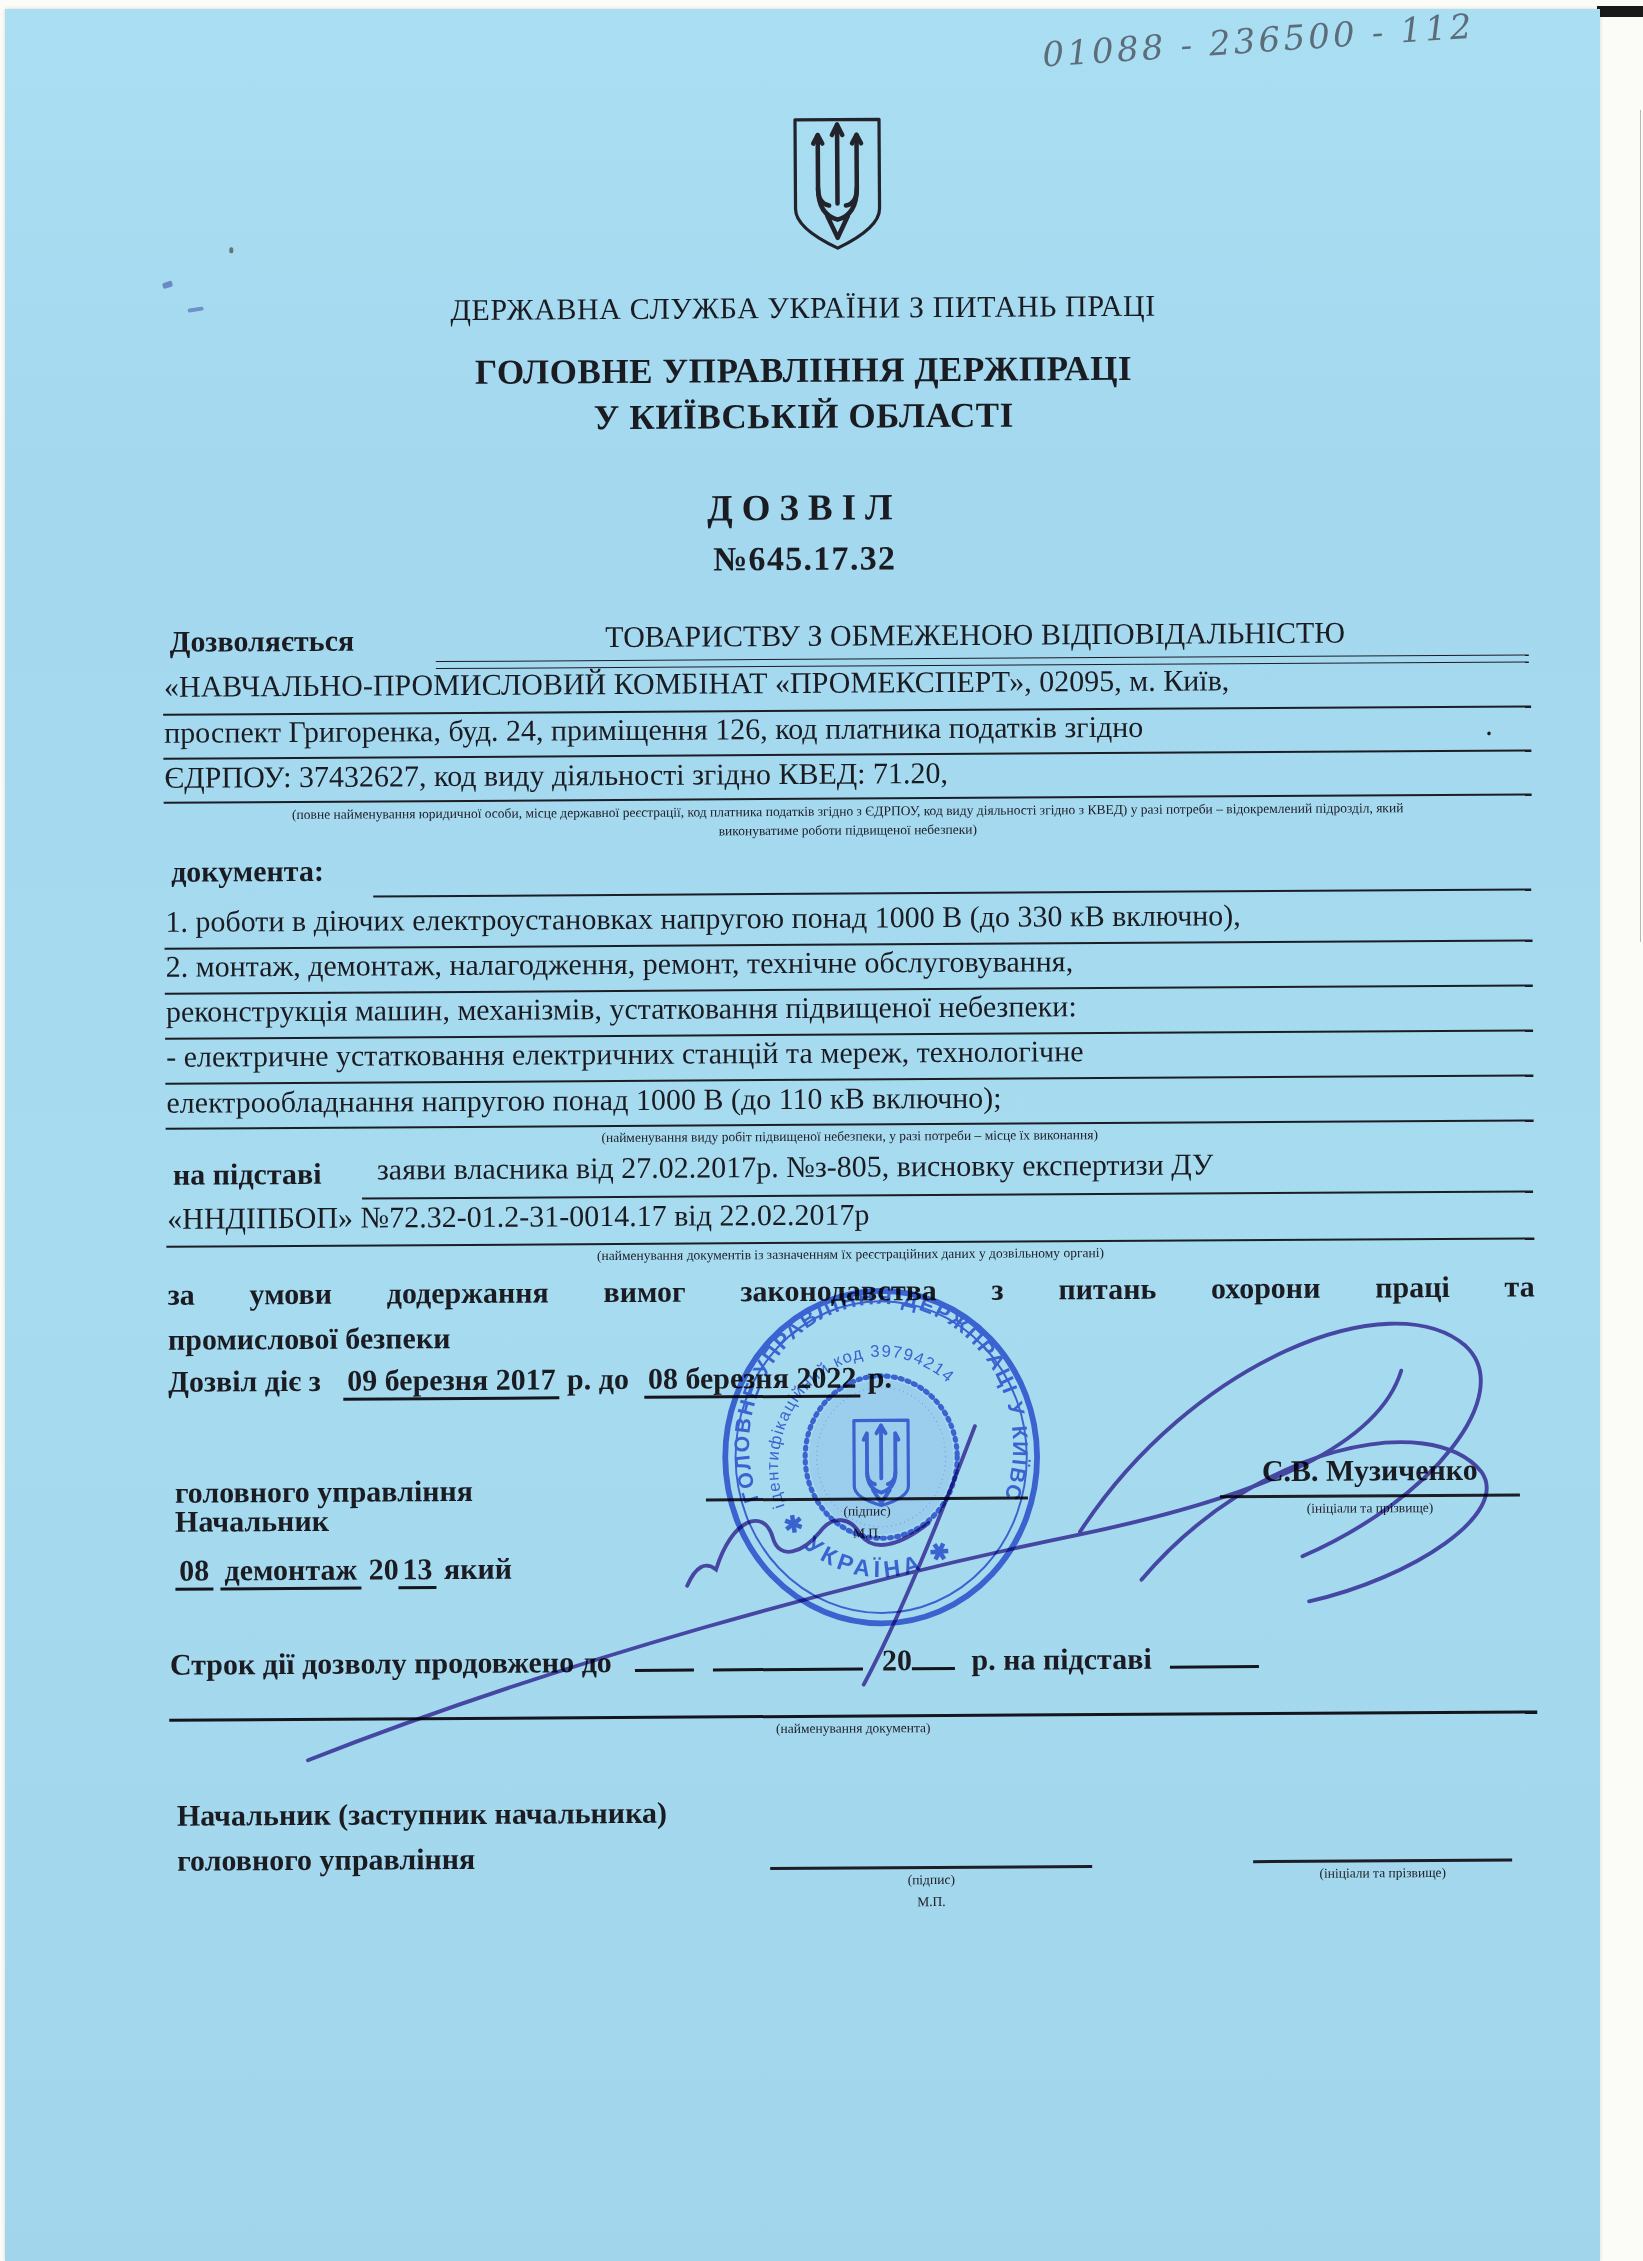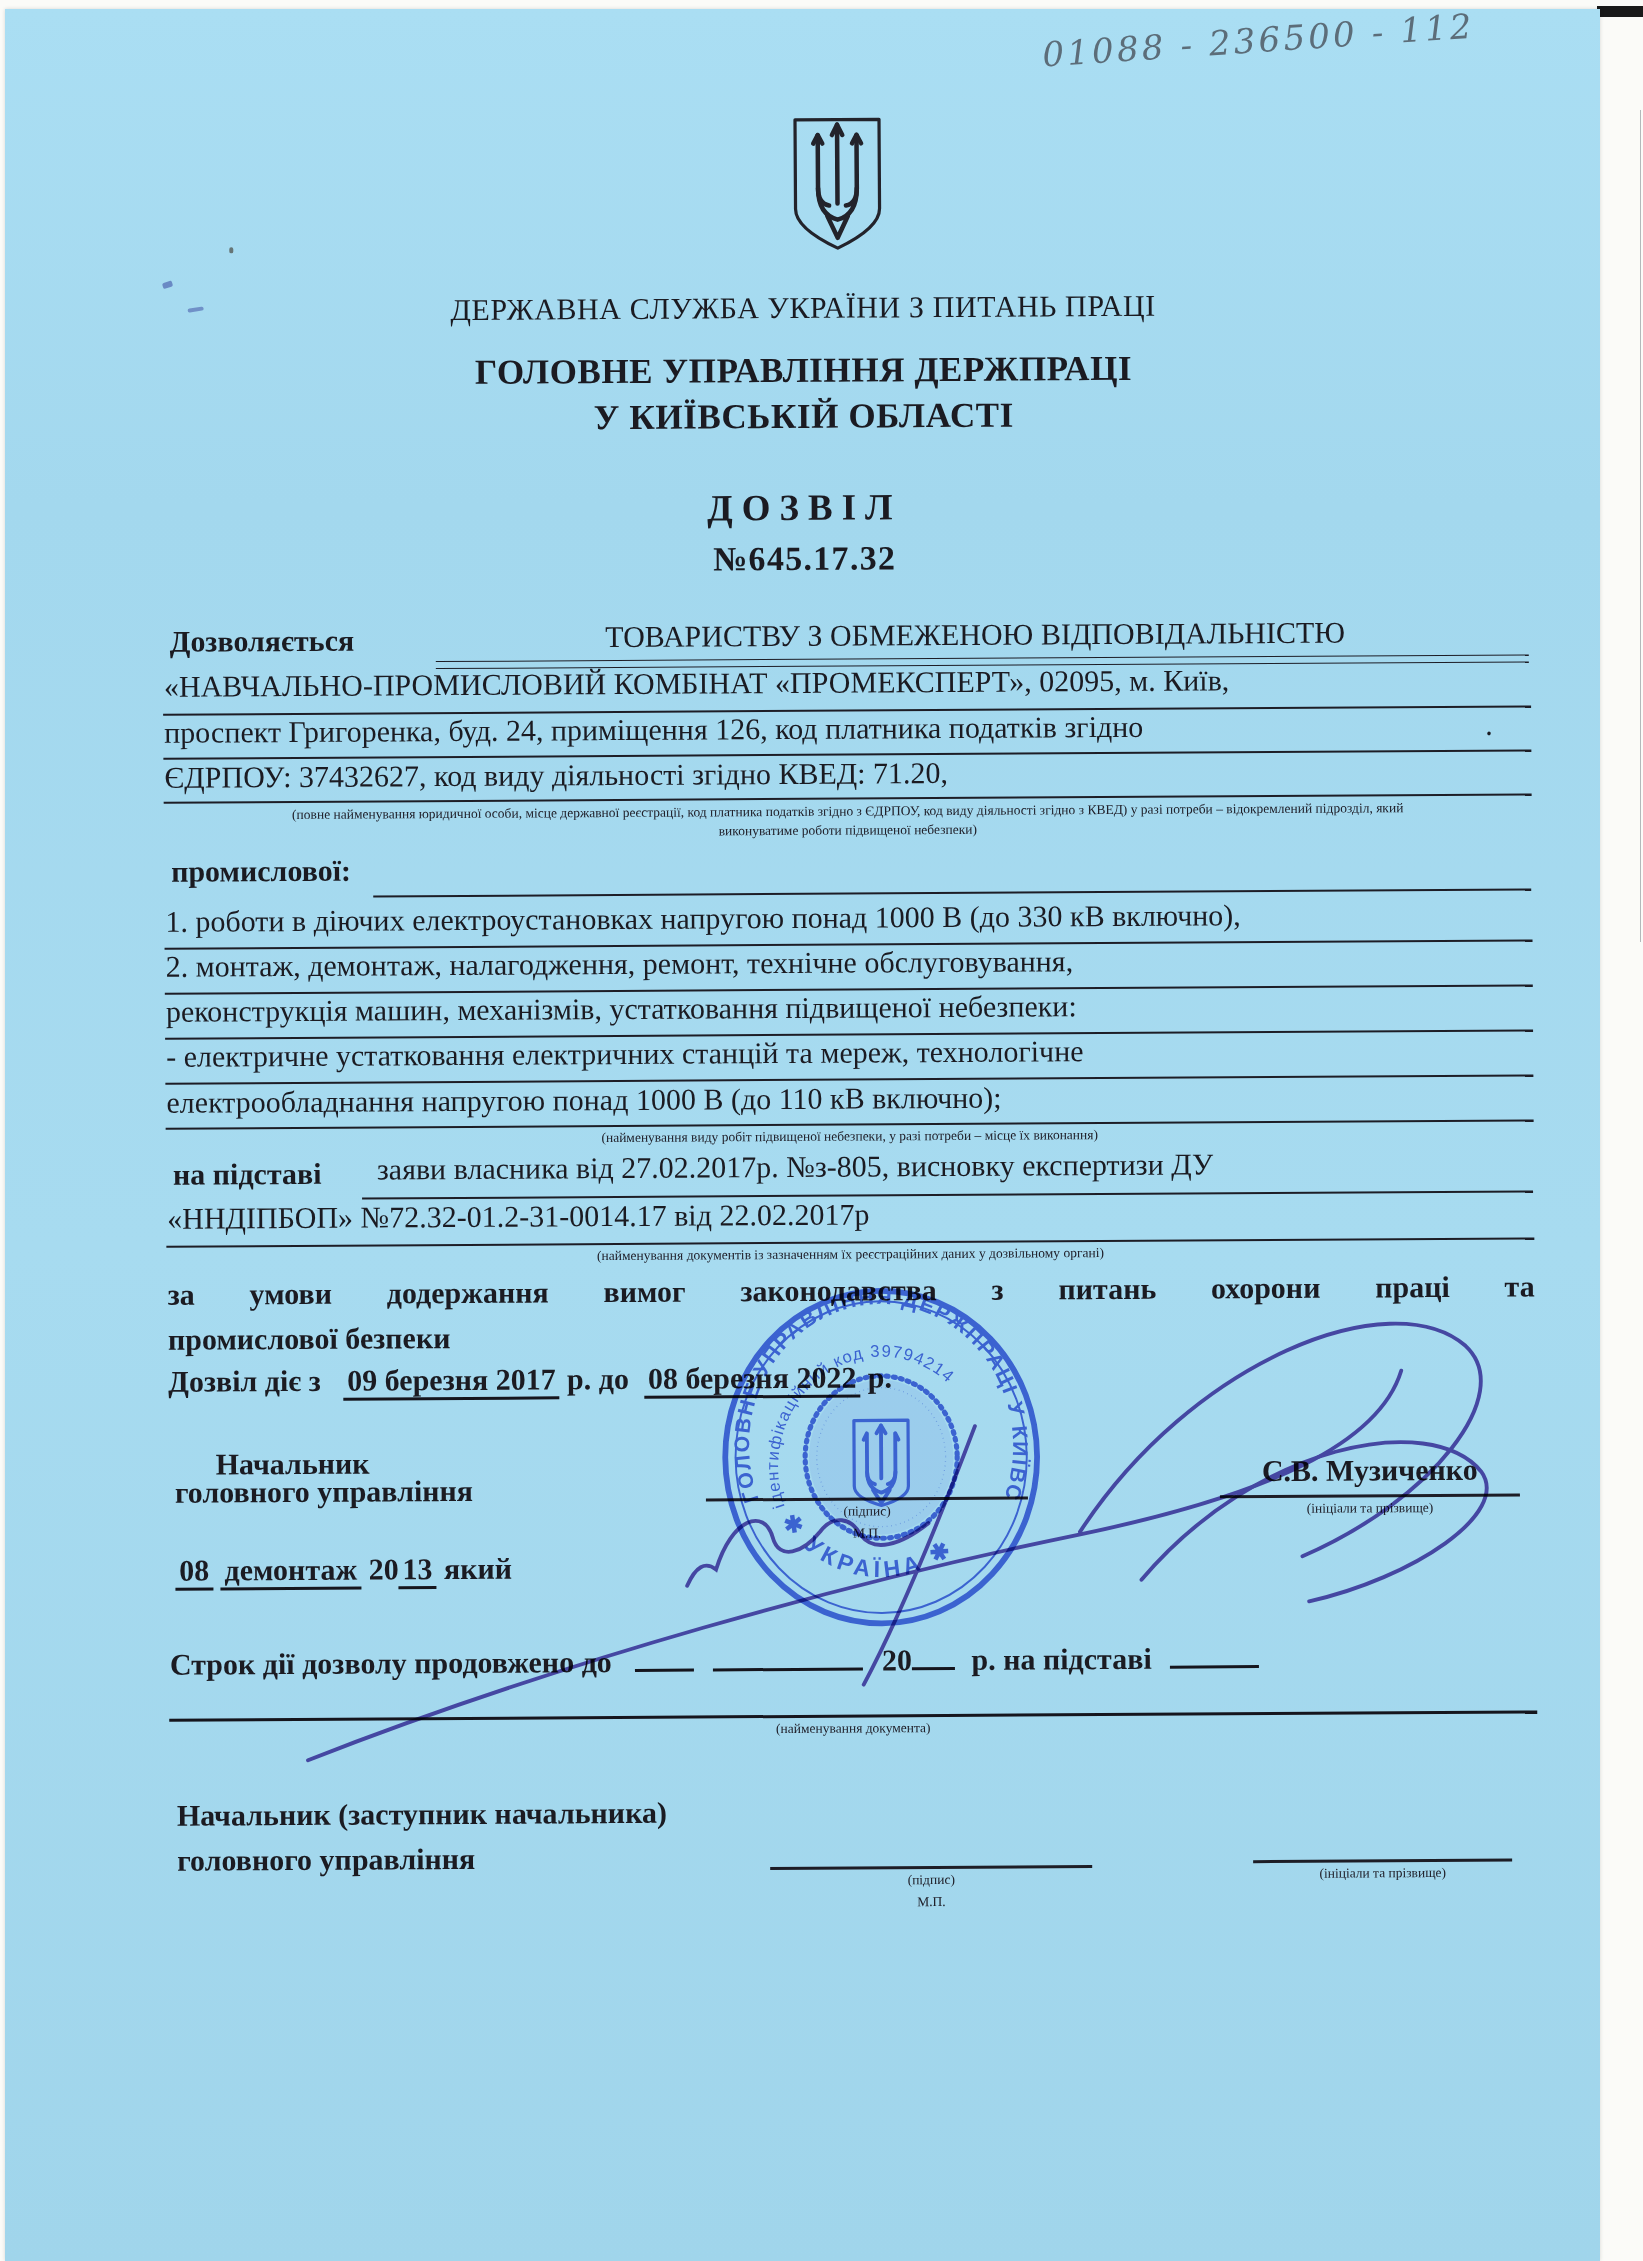--- a/index.html
+++ b/index.html
@@ -91,21 +91,21 @@
   <div class="abs row" style="left:156px;top:703px;">проспект Григоренка, буд. 24, приміщення 126, код платника податків згідно</div>
   <div class="abs row" style="left:1477px;top:703px;">.</div>
   <div class="rule" style="left:155px;top:745px;width:1368px;"></div>
 
   <div class="abs row" style="left:156px;top:748px;">ЄДРПОУ: 37432627, код виду діяльності згідно КВЕД: 71.20,</div>
   <div class="rule" style="left:155px;top:789px;width:1368px;"></div>
 
   <div class="abs ctr note" style="left:155px;top:795px;width:1368px;">(повне найменування юридичної особи, місце державної реєстрації, код платника податків згідно з ЄДРПОУ, код виду діяльності згідно з КВЕД) у разі потреби – відокремлений підрозділ, який</div>
   <div class="abs ctr note" style="left:155px;top:814px;width:1368px;">виконуватиме роботи підвищеної небезпеки)</div>
 
-  <div class="abs row b" style="left:162px;top:842px;">промислової:</div>
+  <div class="abs row b" style="left:162px;top:842px;">документа:</div>
   <div class="rule" style="left:364px;top:884px;width:1158px;"></div>
 
   <div class="abs row" style="left:156px;top:892px;">1. роботи в діючих електроустановках напругою понад 1000 В (до 330 кВ включно),</div>
   <div class="rule" style="left:155px;top:935px;width:1368px;"></div>
 
   <div class="abs row" style="left:156px;top:937px;">2. монтаж, демонтаж, налагодження, ремонт, технічне обслуговування,</div>
   <div class="rule" style="left:155px;top:980px;width:1368px;"></div>
 
   <div class="abs row" style="left:156px;top:982px;">реконструкція машин, механізмів, устатковання підвищеної небезпеки:</div>
   <div class="rule" style="left:155px;top:1025px;width:1368px;"></div>
@@ -131,21 +131,21 @@
   <div class="abs row b" style="left:156px;top:1310px;">промислової безпеки</div>
 
   <div class="abs row b" style="left:156px;top:1352px;">
     <span>Дозвіл діє  з</span>&nbsp;&nbsp;
     <span class="uv">09 березня 2017</span>
     <span>р.  до</span>&nbsp;
     <span class="uv">08 березня 2022</span>
     <span>р.</span>
   </div>
 
-  <div class="abs row b" style="left:162px;top:1435px;margin-left:41px;">Начальник</div>
+  <div class="abs row b" style="left:162px;top:1492px;">Начальник</div>
   <div class="abs row b" style="left:162px;top:1463px;">головного управління</div>
 
   <div class="rule4" style="left:693px;top:1489px;width:322px;"></div>
   <div class="abs ctr note" style="left:693px;top:1495px;width:322px;">(підпис)</div>
   <div class="abs ctr note" style="left:693px;top:1517px;width:322px;">М.П.</div>
 
   <div class="abs row b ctr" style="left:1207px;top:1448px;width:300px;">С.В. Музиченко</div>
   <div class="rule4" style="left:1207px;top:1489px;width:300px;"></div>
   <div class="abs ctr note" style="left:1207px;top:1495px;width:300px;">(ініціали та прізвище)</div>
 

